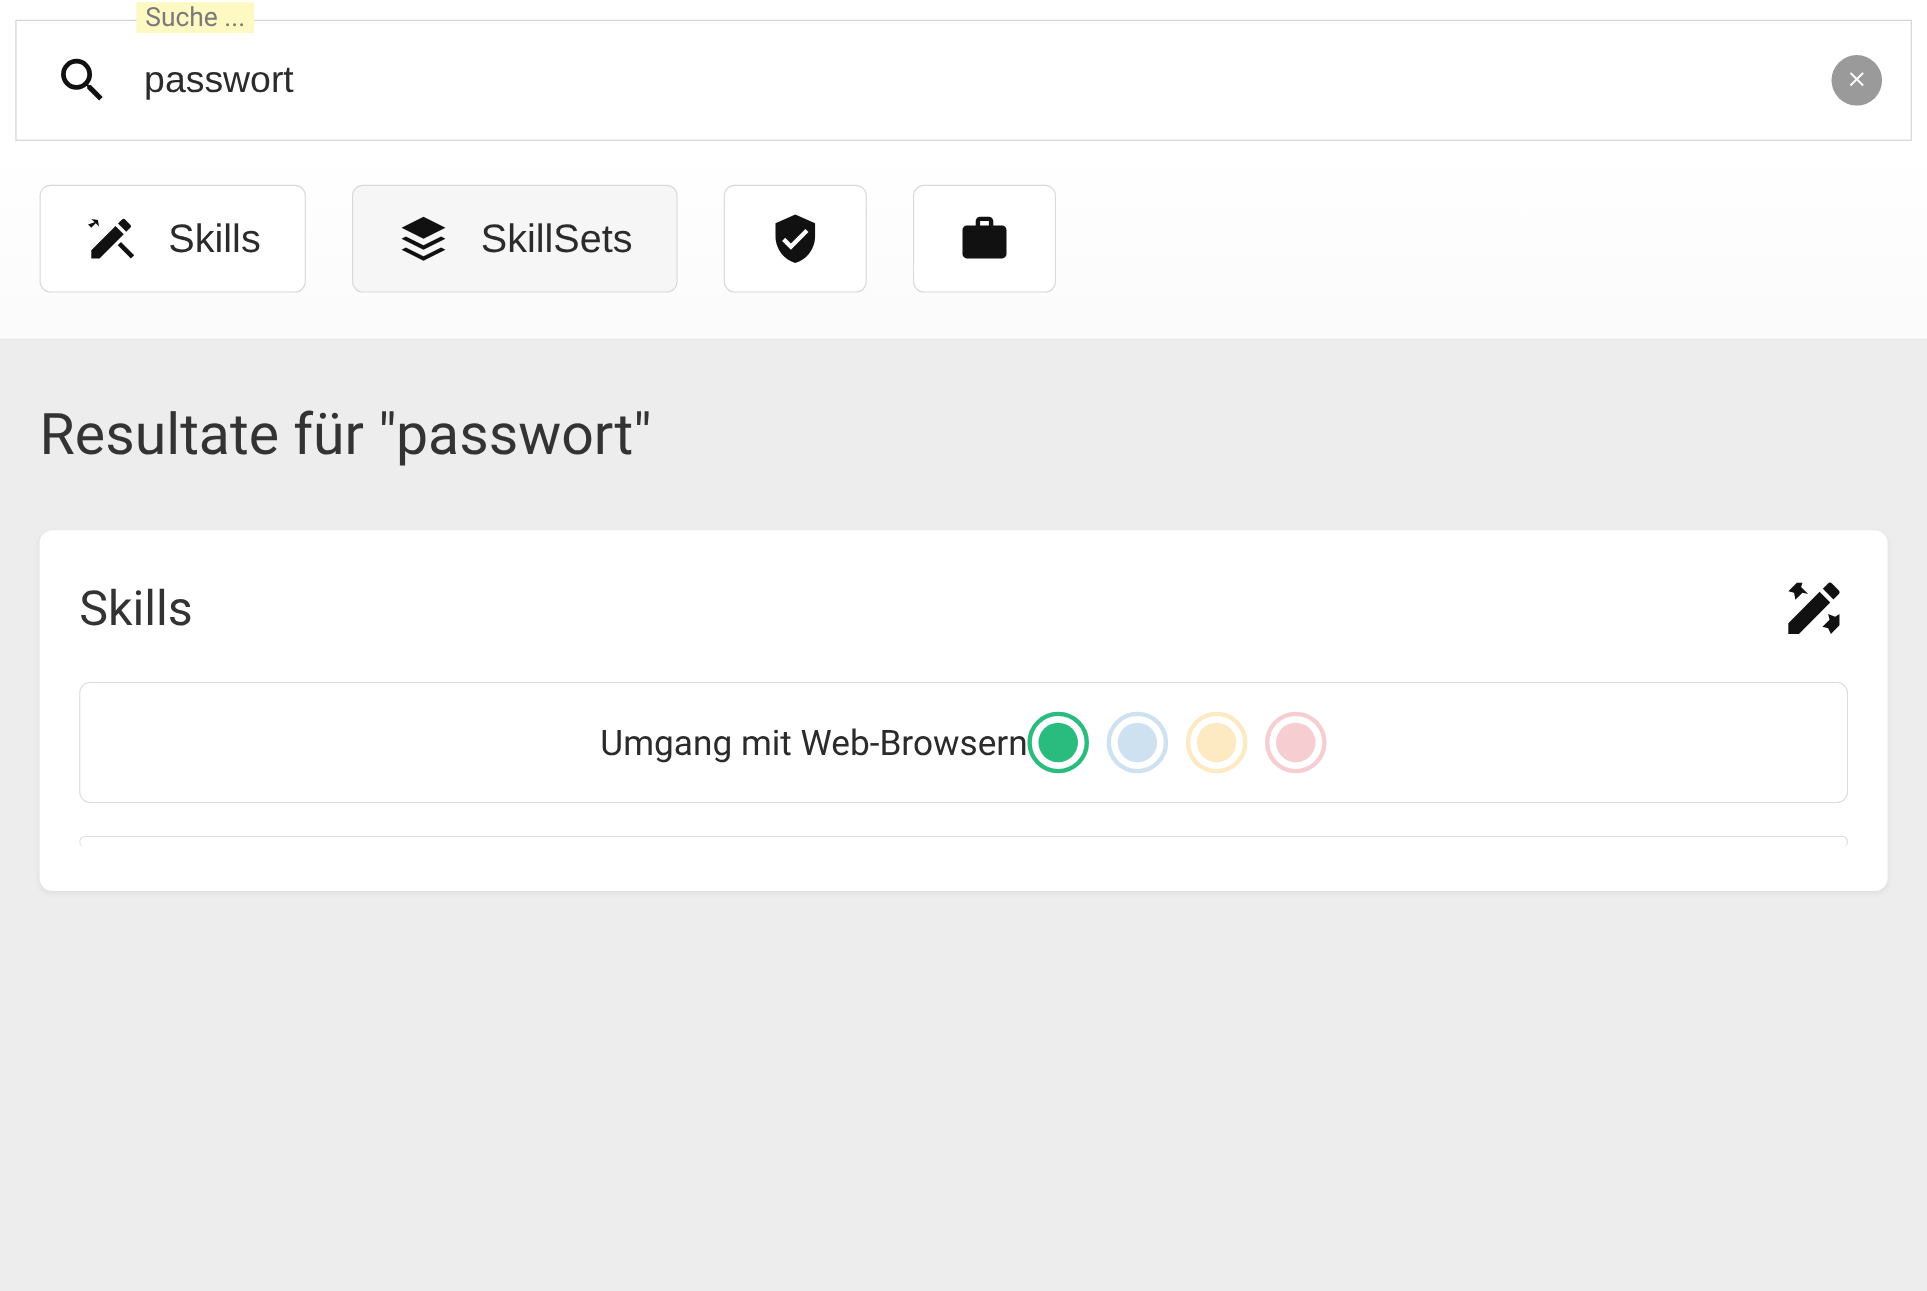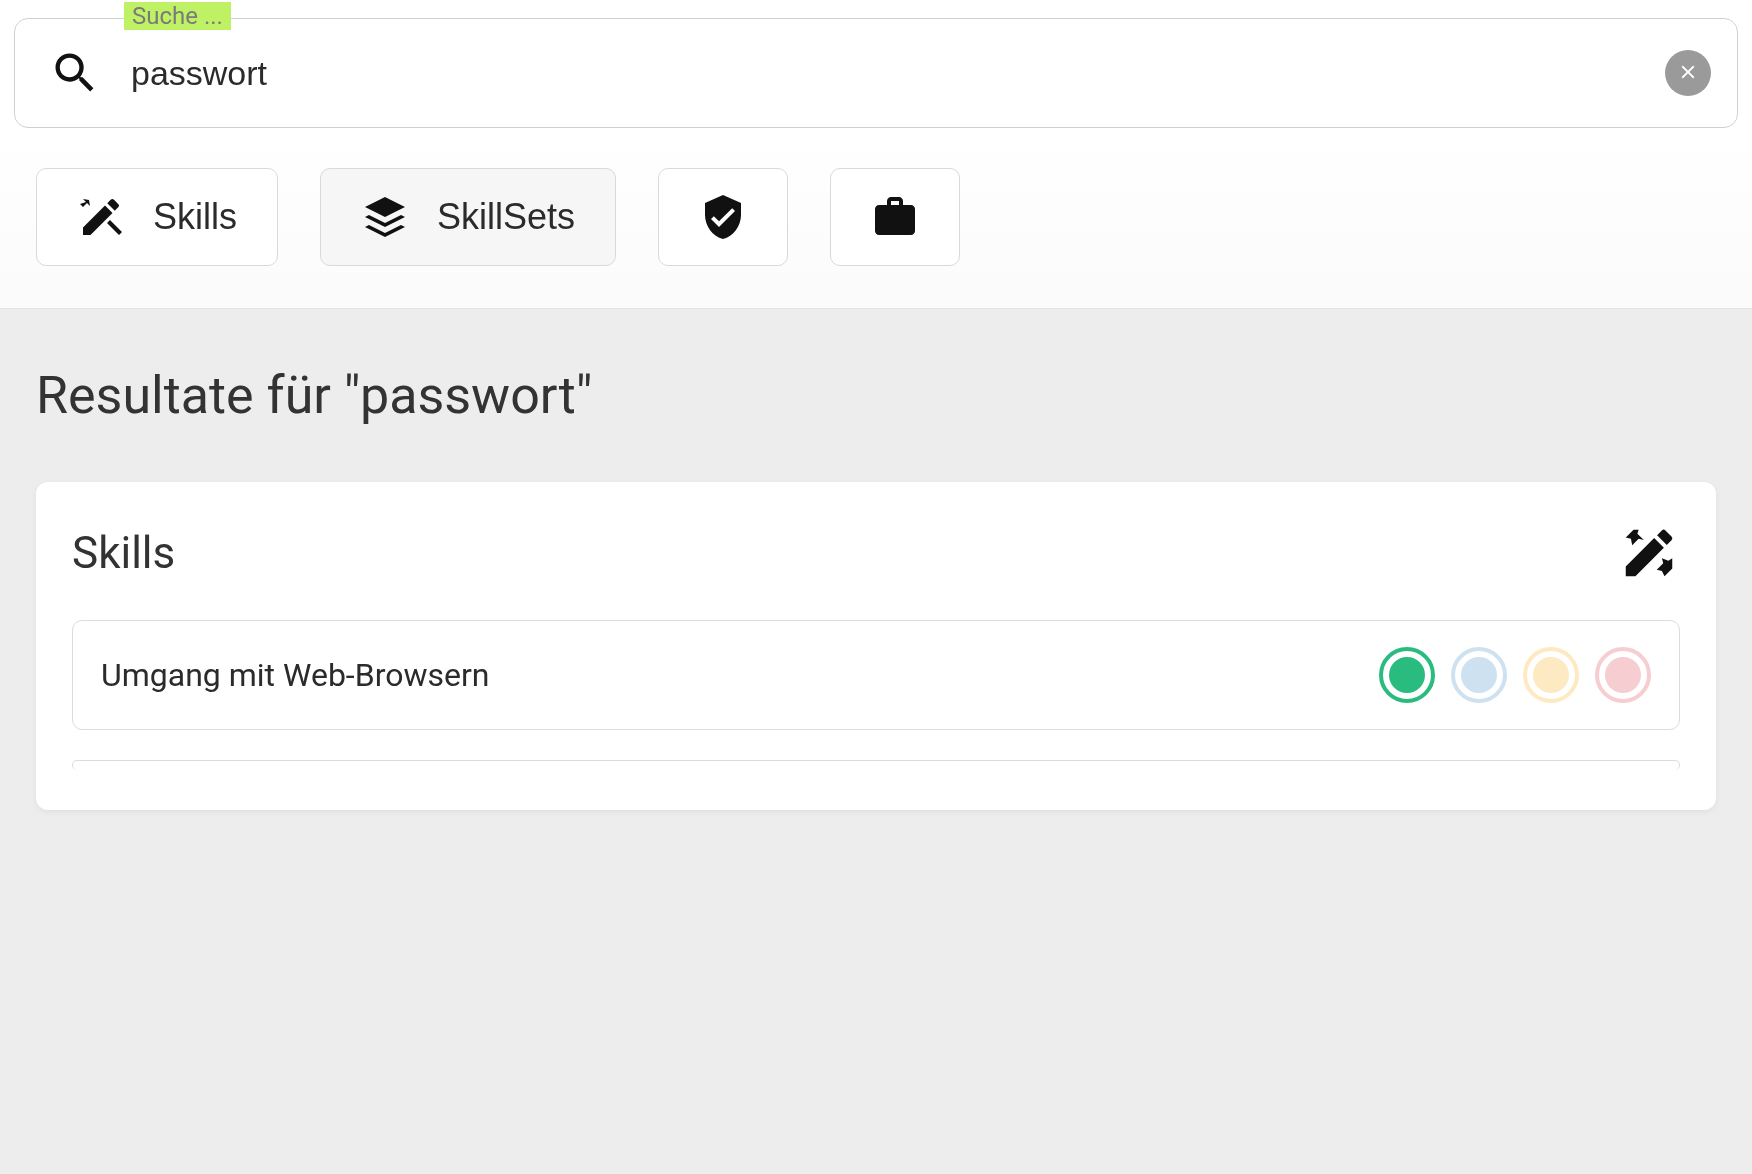--- a/index.html
+++ b/index.html
@@ -23,28 +23,28 @@
     }
     
     .search-wrapper {
       position: relative;
       margin: 18px 14px 0 14px;
     }
     .search-legend {
       position: absolute;
       top: -16px;
       left: 110px;
-      background: #bef264;
+      background: #fef9c3;
       padding: 0 8px;
       font-size: 24px;
       color: #7a7a7a;
     }
     .search-box {
       border: 1px solid #d0d0d0;
-      border-radius: 14px;
+      border-radius: 0;
       display: flex;
       align-items: center;
       padding: 28px 26px 28px 34px;
       gap: 30px;
     }
     .search-icon {
       width: 52px;
       height: 52px;
       flex-shrink: 0;
     }
@@ -134,21 +134,21 @@
       width: 62px;
       height: 62px;
     }
 
     .skill-row {
       border: 1px solid #dcdcdc;
       border-radius: 10px;
       padding: 26px 28px;
       display: flex;
       align-items: center;
-      justify-content: space-between;
+      justify-content: center;
       margin-bottom: 30px;
       cursor: pointer;
     }
     .skill-name {
       font-size: 32px;
       color: #2b2b2b;
     }
     .dots {
       display: flex;
       gap: 16px;

